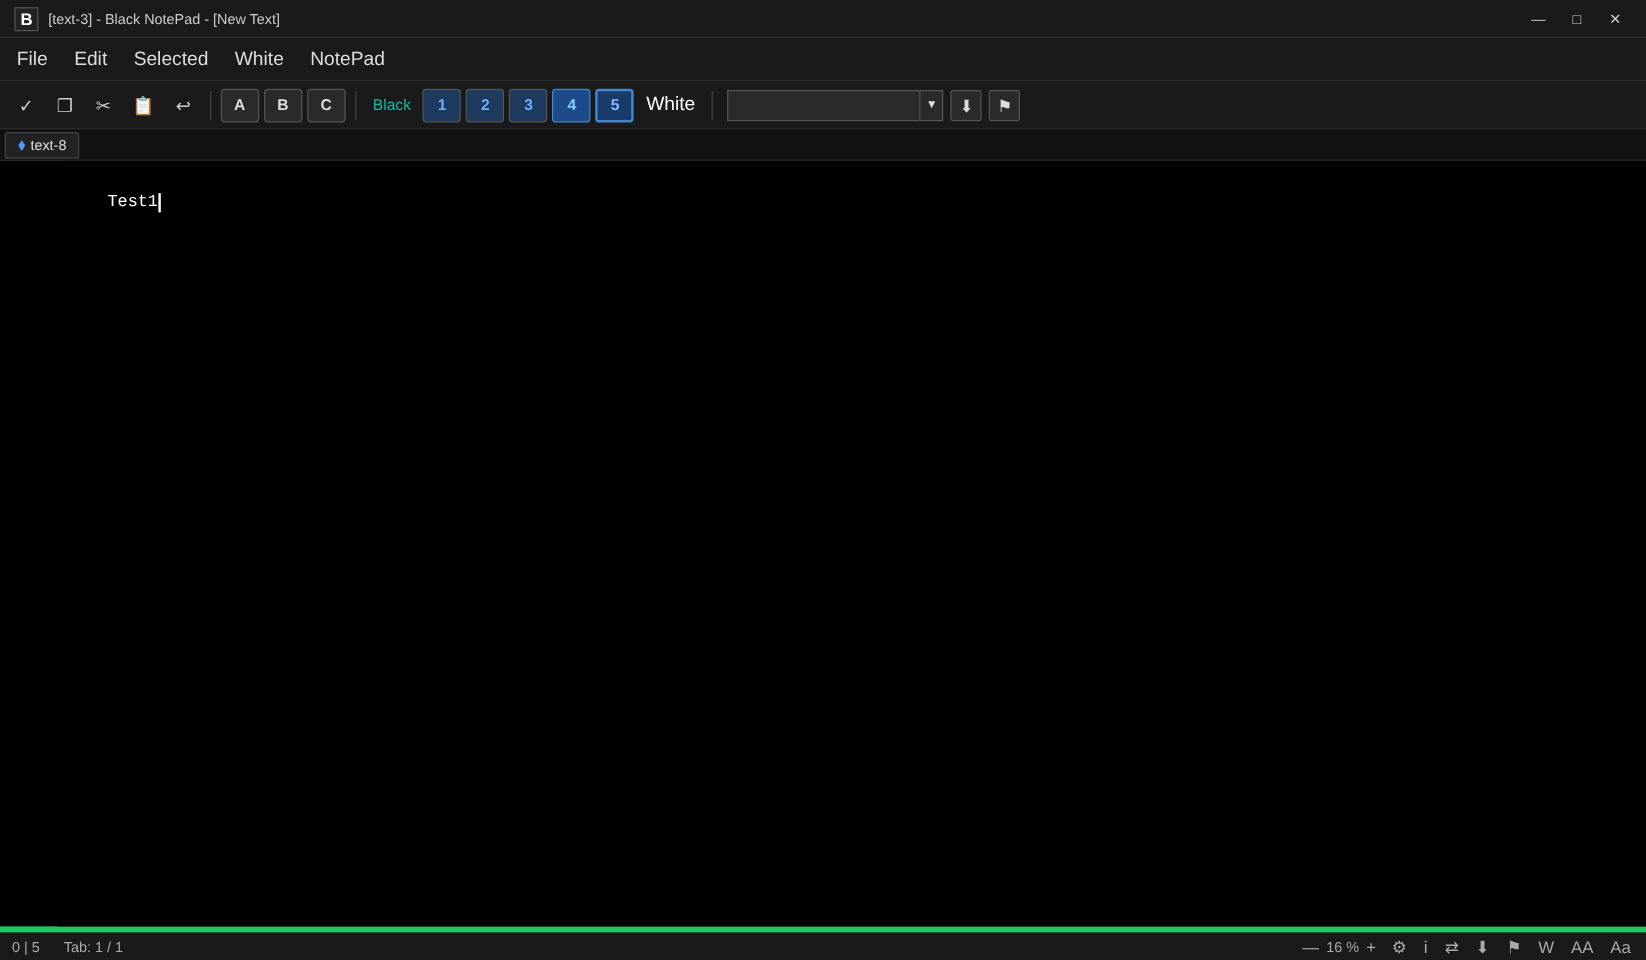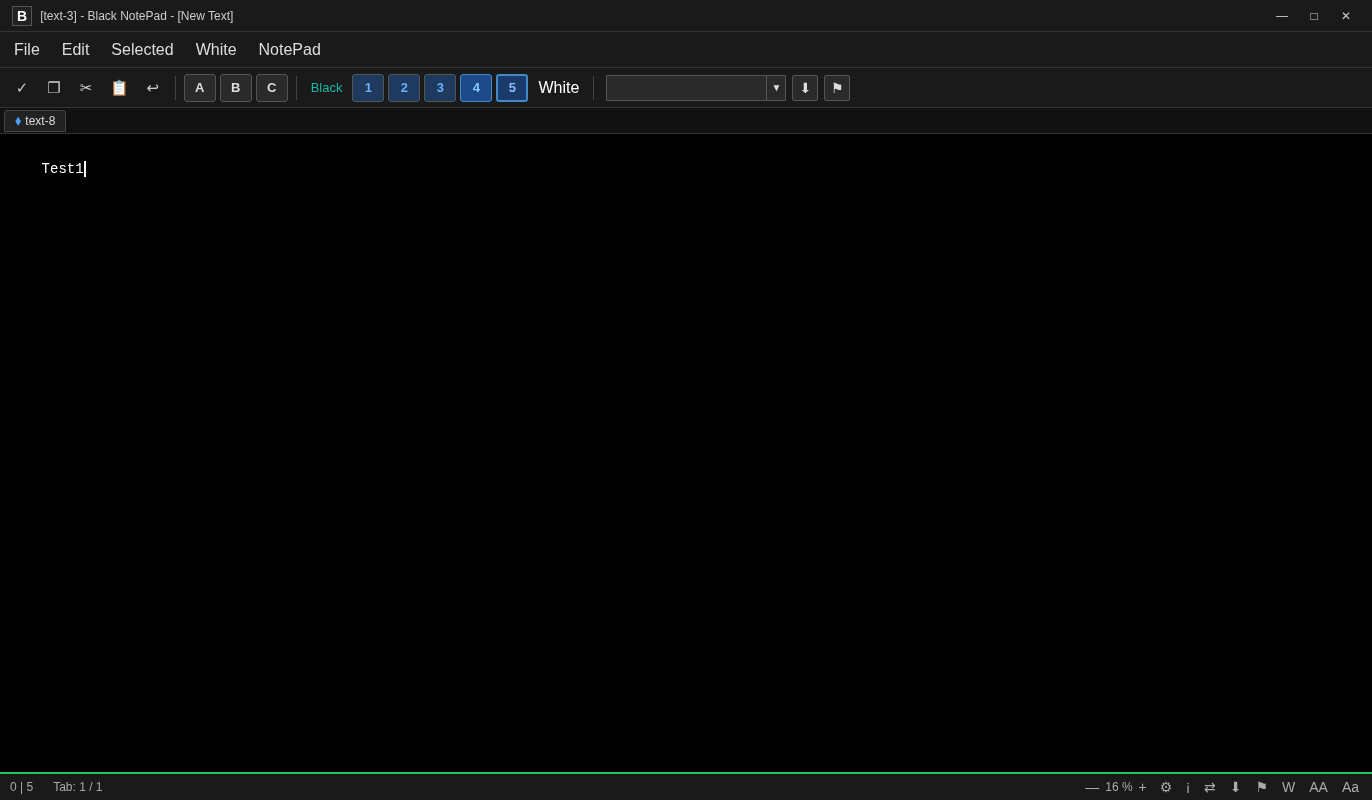--- a/index.html
+++ b/index.html
@@ -243,20 +243,21 @@
       font-size: 14px;
     }
 
     
     #editor-area {
       flex: 1;
       background: #000;
       padding: 4px 8px;
       overflow: auto;
       position: relative;
+      margin-left: 48px;
     }
     #editor-content {
       color: #fff;
       font-family: 'Courier New', Courier, monospace;
       font-size: 14px;
       line-height: 1.5;
       white-space: pre;
     }
     .cursor {
       display: inline-block;
@@ -270,21 +271,21 @@
       50% { opacity: 0; }
     }
 
     
     #statusbar {
       background: #1a1a1a;
       height: 28px;
       display: flex;
       align-items: center;
       padding: 1px 10px;
-      border-top: 2px solid #22c55e;
+      border-top: 5px solid #22c55e;
       justify-content: space-between;
     }
     #statusbar-left {
       display: flex;
       align-items: center;
       gap: 20px;
       color: #aaa;
       font-size: 12px;
     }
     #statusbar-right {

